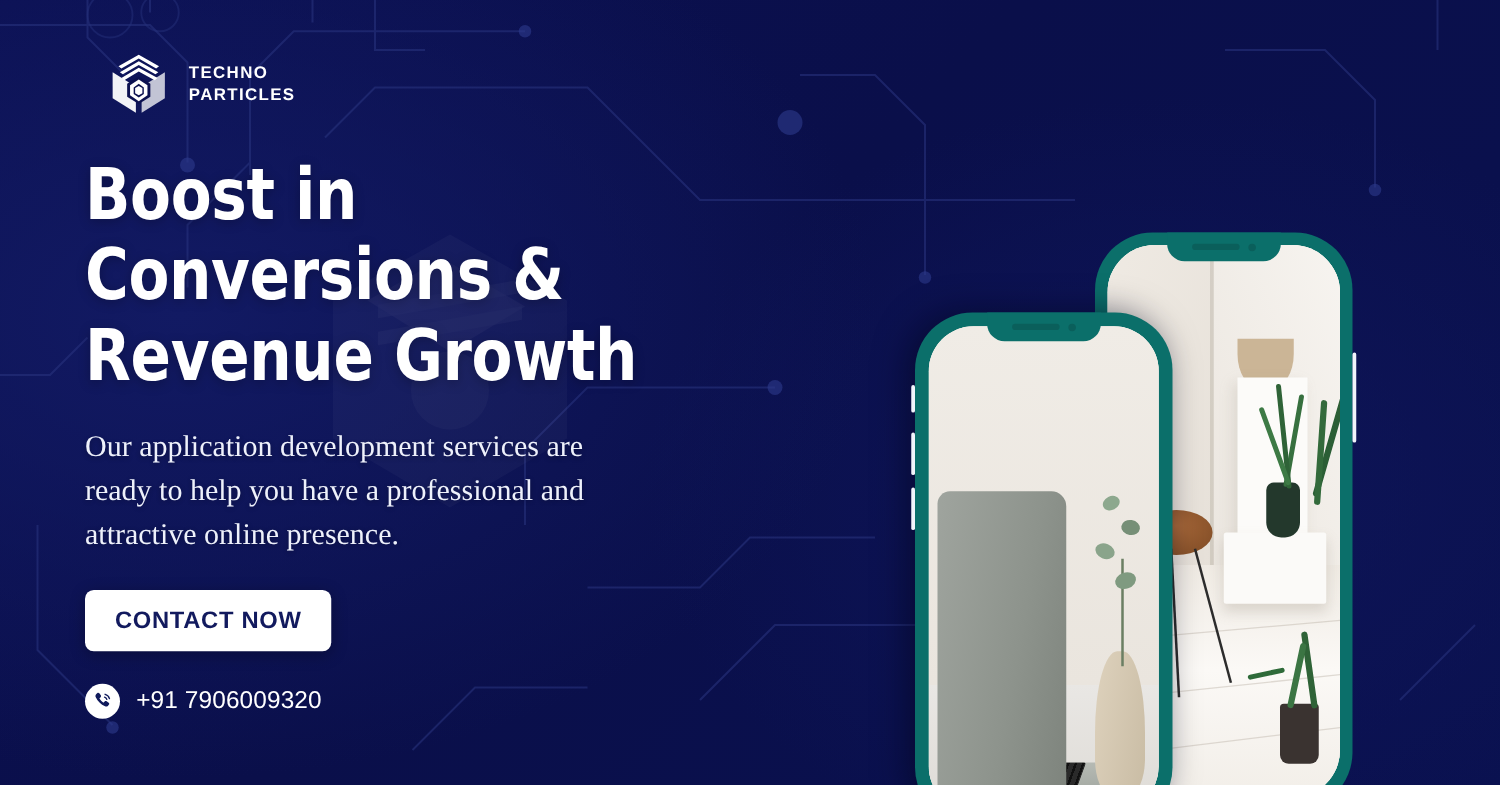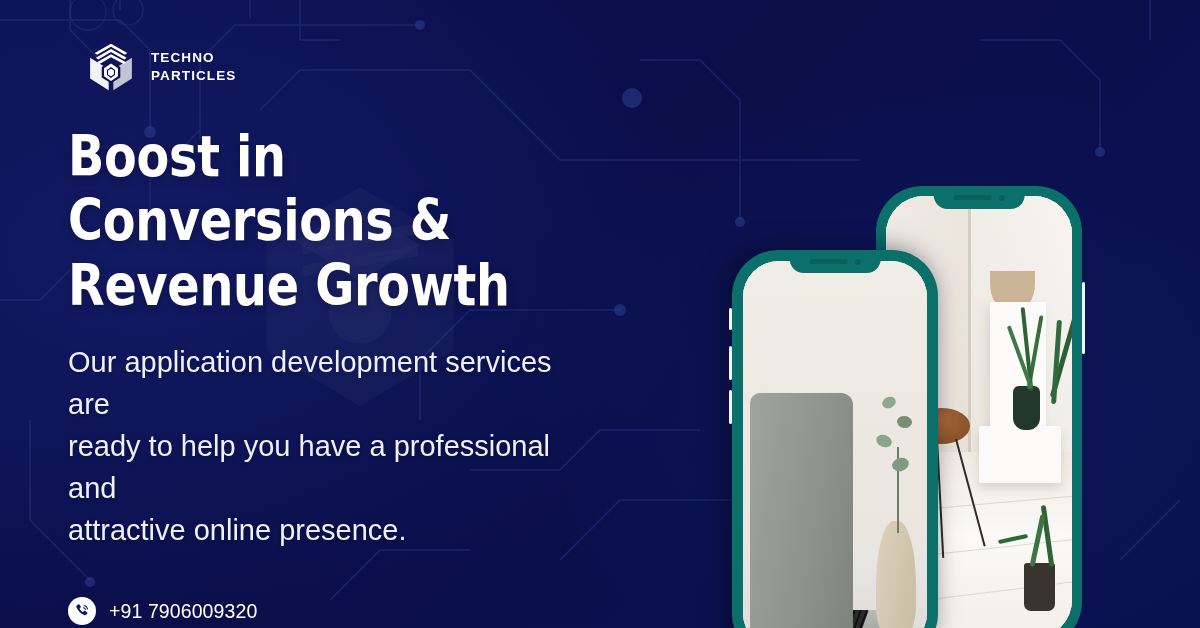--- a/index.html
+++ b/index.html
@@ -47,33 +47,33 @@
   .copy{ position:absolute; left:68px; top:124px; width:600px; }
   .headline{
     color:#ffffff; font-size:57px; line-height:1.13;
     font-weight:700; letter-spacing:-0.3px;
     font-family:"Liberation Sans Narrow","DejaVu Sans Condensed","Liberation Sans",sans-serif;
     transform:scaleX(.93); transform-origin:left center;
     text-shadow:0 2px 10px rgba(0,0,0,.25);
     white-space:pre-line;
   }
   .subcopy{
-    margin-top:24px; color:#eef1fb; font-size:29px;
+    margin-top:24px; color:#eef1fb; font-size:24px;
     line-height:1.45; font-weight:400; max-width:525px;
-    white-space:pre-line; text-shadow:0 1px 4px rgba(0,0,0,.3);
+    white-space:pre-line; text-shadow:0 1px 4px rgba(0,0,0,.3);font-family:Liberation Serif, serif;
   }
   .cta{
     margin-top:26px; display:inline-block; background:#ffffff;
     color:#121a5e; border:none; border-radius:7px;
     padding:14px 24px 13px; font-size:19px; font-weight:700;
     letter-spacing:.55px; cursor:pointer;
     box-shadow:0 3px 12px rgba(0,0,0,.28);
     font-family:"Liberation Sans", sans-serif;
   }
-  .contacts{ margin-top:46px; }
+  .contacts{ margin-top:26px; }
   .contact-row{
     display:flex; align-items:center; gap:13px; margin-bottom:11px;
   }
   .c-icon{
     width:28px; height:28px; border-radius:50%;
     background:#ffffff; display:flex; align-items:center;
     justify-content:center; flex:0 0 28px;
   }
   .c-icon svg{ display:block; }
   .c-text{ color:#ffffff; font-size:19.5px; letter-spacing:.1px; }
@@ -235,20 +235,23 @@
       <div>PARTICLES</div>
     </span>
   </div>
 
   <div class="copy">
     <h1 class="headline">Boost in Conversions &amp;
 Revenue Growth</h1>
     <p class="subcopy">Our application development services are
 ready to help you have a professional and
 attractive online presence.</p>
+    <div>
+      <button class="cta">CONTACT NOW</button>
+    </div>
 
     <div class="contacts">
       <div class="contact-row">
         <span class="c-icon">
           <svg width="18" height="18" viewBox="0 0 24 24" aria-hidden="true">
             <path fill="#101a5c" d="M6.6 3.2c.6-.5 1.5-.4 2 .3l1.6 2.2c.4.6.3 1.4-.2 1.9l-1 .9c-.2.2-.3.6-.1.9.9 1.6 2.2 2.9 3.8 3.8.3.2.7.1.9-.1l.9-1c.5-.5 1.3-.6 1.9-.2l2.2 1.6c.7.5.8 1.4.3 2l-1 1.2c-.8.9-2.1 1.2-3.2.7-2.2-1-4.2-2.4-5.9-4.1C7.1 11.6 5.7 9.6 4.7 7.4c-.5-1.1-.2-2.4.7-3.2l1.2-1z"></path>
             <path fill="none" stroke="#101a5c" stroke-width="1.5" stroke-linecap="round" d="M14.8 4.6a6.4 6.4 0 0 1 4.6 4.6M14.2 7.6a3.6 3.6 0 0 1 2.4 2.4"></path>
           </svg>
         </span>
         <span class="c-text">+91 7906009320</span>

